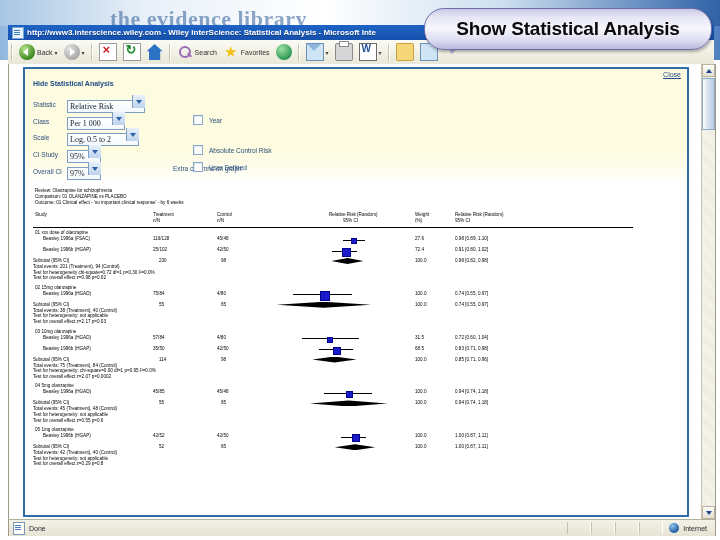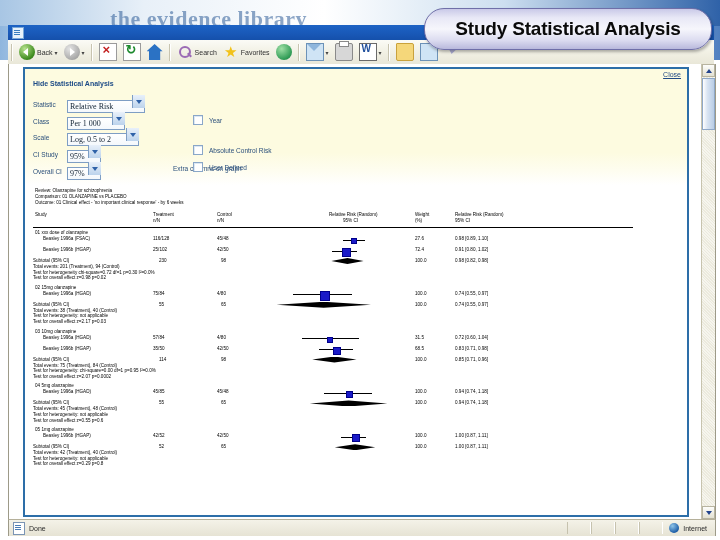--- a/index.html
+++ b/index.html
@@ -212,20 +212,21 @@
 <body>
 
 <div id="bg-band"></div>
 <div id="bg-band-dark"></div>
 <div id="ghost-text">the evidence library</div>
 
 <div id="ie-window">
 
   <div id="titlebar">
     <span class="tb-icon"></span>
+    <span class="tb-text">http://www3.interscience.wiley.com - Wiley InterScience: Statistical Analysis - Microsoft Inte</span>
   </div>
 
   <div id="toolbar">
     <span class="tb-sep"></span>
     <span id="tb-slot" style="display:flex;align-items:center;">
         <span class="tb-btn">
           <span class="ico ico-back"></span>
           <span class="tb-lbl">Back</span>
           <span class="tb-caret">▾</span>
         </span>
@@ -461,14 +462,14 @@
     <span class="sb-cell" style="width:22px"></span>
     <span class="sb-cell" style="width:22px"></span>
     <span class="ico-globe"></span>
     <span id="status-zone">Internet</span>
     <span style="width:8px"></span>
   </div>
 </div>
 
 <div id="callout-tail"></div>
 <div id="callout">
-  <span id="callout-text">Study Statistical Analysis</span>
+  <span id="callout-text">Show Statistical Analysis</span>
 </div>
 
 </body></html>

